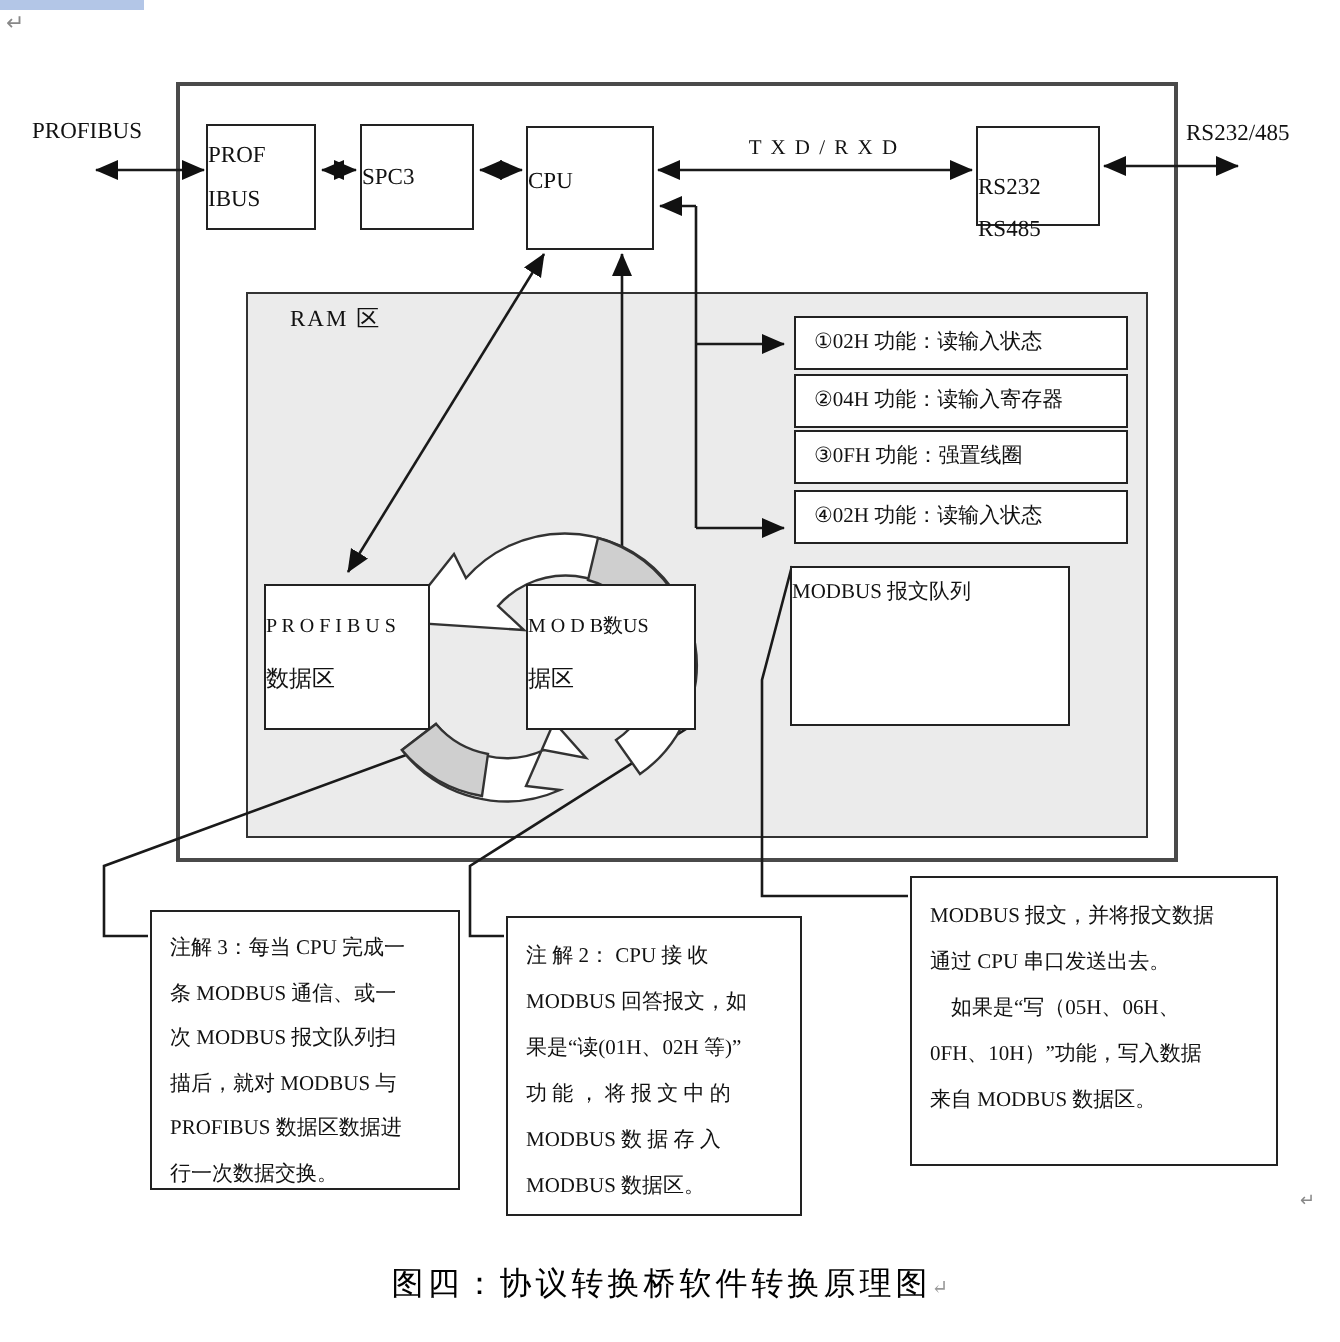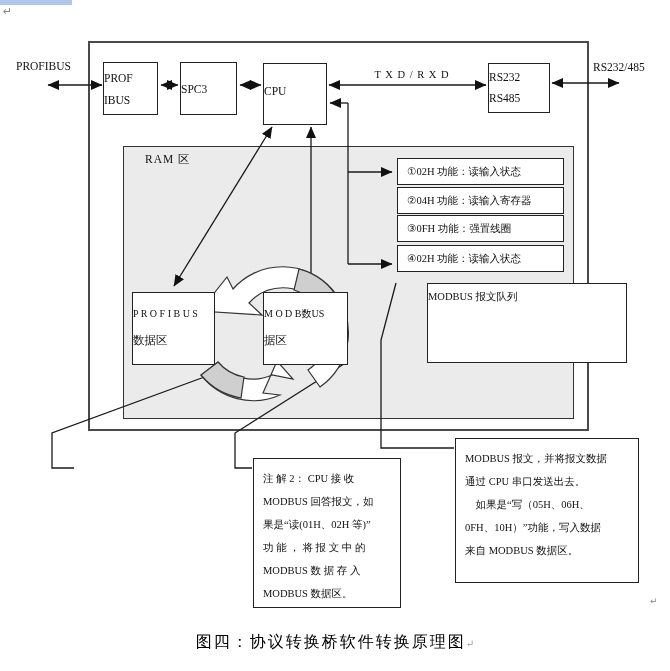--- a/index.html
+++ b/index.html
@@ -10,25 +10,25 @@
   .pilcrow{color:#888;font-size:11px;font-family:"DejaVu Sans",sans-serif;}
   .outer-box{left:88px;top:41px;width:497px;height:386px;border:2px solid #4a4a4a;}
   .ram-box{left:123px;top:146px;width:449px;height:271px;background:#ebebeb;border:1.2px solid #333;}
   .ram-label{left:145px;top:152px;font-size:11.5px;letter-spacing:1px;}
   .lines-svg{left:0;top:0;width:670px;height:671px;z-index:3;pointer-events:none;}
   .wbox{background:#fff;border:1.2px solid #222;z-index:4;text-align:left;
         font-size:11.5px;line-height:22px;box-sizing:border-box;}
   .b-prof{left:103px;top:62px;width:55px;height:53px;padding-top:4px;}
   .b-spc3{left:180px;top:62px;width:57px;height:53px;padding-top:15px;}
   .b-cpu{left:263px;top:63px;width:64px;height:62px;padding-top:16px;}
-  .b-rs{left:488px;top:63px;width:62px;height:50px;padding-top:3px;line-height:21px;}
+  .b-rs{left:488px;top:63px;width:62px;height:50px;padding-top:20px;line-height:21px;}
   .fn{left:397px;width:167px;height:27px;background:#fff;border:1.2px solid #222;z-index:4;
       font-size:10.5px;line-height:25px;text-align:left;padding-left:9px;box-sizing:border-box;white-space:pre;}
   .fn1{top:158px;} .fn2{top:187px;} .fn3{top:215px;} .fn4{top:245px;}
-  .b-queue{left:395px;top:283px;width:200px;height:80px;padding-top:6px;font-size:10.5px;line-height:14px;margin-left:32px;}
+  .b-queue{left:395px;top:283px;width:140px;height:80px;padding-top:6px;font-size:10.5px;line-height:14px;}
   .b-pd{left:132px;top:292px;width:83px;height:73px;font-size:10px;line-height:27px;padding-top:7px;}
   .b-md{left:263px;top:292px;width:85px;height:73px;font-size:10px;line-height:27px;padding-top:7px;}
   .b-pd div:last-child,.b-md div:last-child{font-size:11.5px;}
   .note{background:#fff;border:1.6px solid #222;z-index:4;font-size:10.5px;
         padding:8px 9px;box-sizing:border-box;white-space:pre;line-height:22.5px;}
   .n3{left:75px;top:455px;width:155px;height:140px;}
   .n2{left:253px;top:458px;width:148px;height:150px;line-height:23px;}
   .n1{left:455px;top:438px;width:184px;height:145px;line-height:23px;}
   .ext-label{font-size:11.5px;z-index:4;}
   .lbl-prof{left:16px;top:60px;}
@@ -113,20 +113,21 @@
   <div class="abs wbox b-queue">MODBUS 报文队列</div>
   <div class="abs wbox b-pd">
       <div>P R O F I B U S</div>
       <div>数据区</div>
     </div>
   <div class="abs wbox b-md">
       <div>M O D B数US</div>
       <div>据区</div>
     </div>
 
+  <div class="abs note n3"><div>注解 3：每当 CPU 完成一</div><div>条 MODBUS 通信、或一</div><div>次 MODBUS 报文队列扫</div><div>描后，就对 MODBUS 与</div><div>PROFIBUS 数据区数据进</div><div>行一次数据交换。</div></div>
   <div class="abs note n2"><div>注 解 2： CPU 接 收</div><div>MODBUS 回答报文，如</div><div>果是“读(01H、02H 等)”</div><div>功 能 ， 将 报 文 中 的</div><div>MODBUS 数 据 存 入</div><div>MODBUS 数据区。</div></div>
   <div class="abs note n1"><div>MODBUS 报文，并将报文数据</div><div>通过 CPU 串口发送出去。</div><div>    如果是“写（05H、06H、</div><div>0FH、10H）”功能，写入数据</div><div>来自 MODBUS 数据区。</div></div>
 
   <div class="abs caption">
     <span>图四：协议转换桥软件转换原理图</span><span class="ret">↵</span>
   </div>
   <div class="abs pilcrow pb-mark">↵</div>
 
 </div>
 

